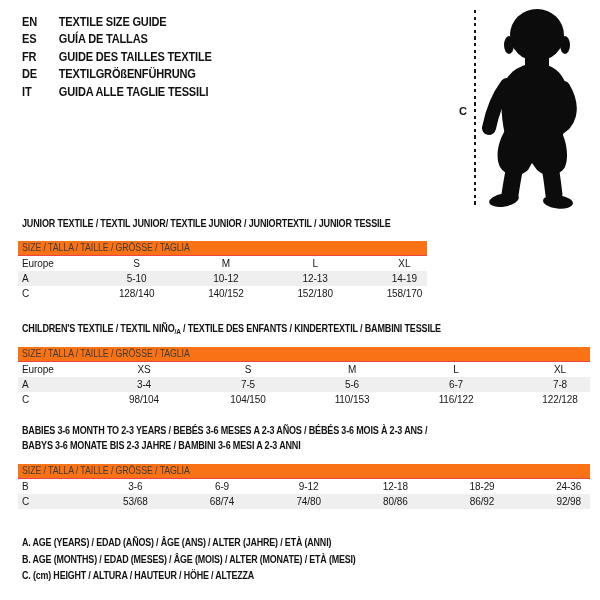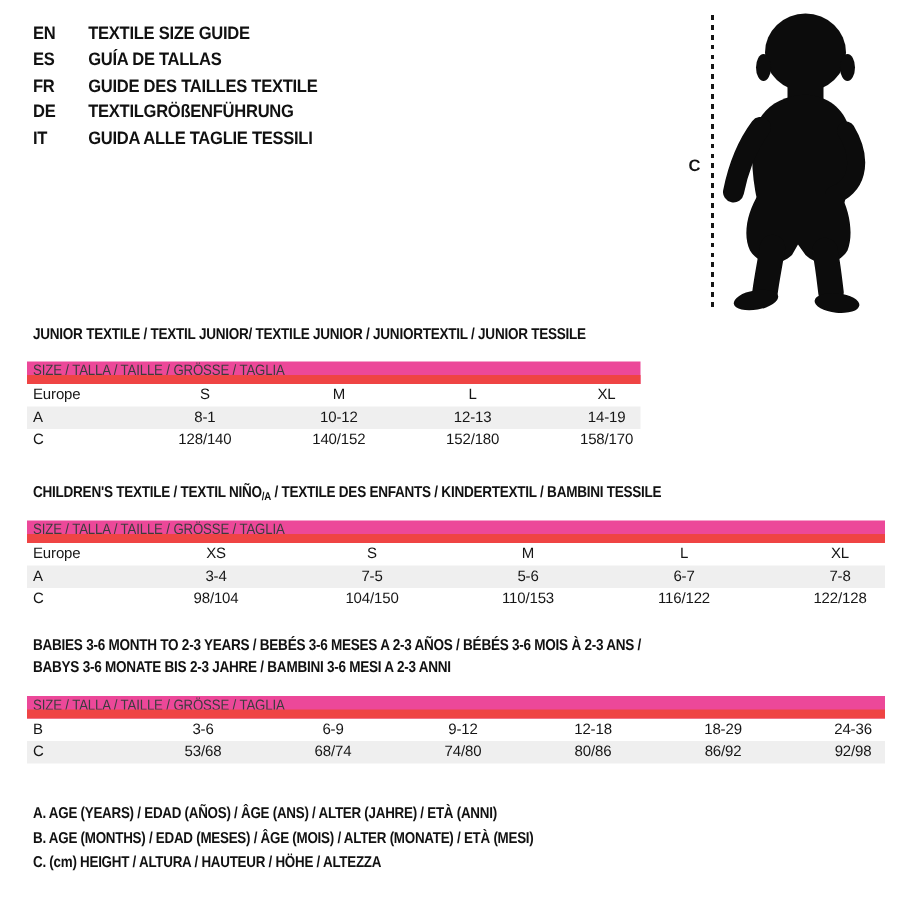--- a/index.html
+++ b/index.html
@@ -19,21 +19,21 @@
   .baby{position:absolute;left:482px;top:7px;}
 
   
   .heading{position:absolute;font-weight:bold;font-size:10.5px;letter-spacing:-.2px;
            white-space:nowrap;transform:scaleX(.86);transform-origin:0 0;line-height:15px;}
 
   
   .table{position:absolute;left:18px;}
   .w-junior{width:409px;}
   .w-full{width:572px;}
-  .size-bar{height:15px;line-height:14px;background:#ec4899;border-bottom:6px solid #ef4444;
+  .size-bar{height:15px;line-height:14px;background:#f97316;border-bottom:1px solid #ef4444;
             box-sizing:border-box;padding-left:4px;font-size:10px;color:#3c3c3c;overflow:hidden;}
   .cond{display:inline-block;transform:scaleX(.88);transform-origin:0 50%;white-space:nowrap;letter-spacing:-.1px;}
   .trow{display:flex;height:15px;align-items:center;font-size:10px;letter-spacing:-.1px;color:#161616;gap:44px;}
   .rows .trow:nth-child(even){background:#efefef;}
   .tcell{flex:1;text-align:center;}
   .tcell.lab{flex:0 0 52px;text-align:left;padding-left:4px;box-sizing:border-box;}
 
   
   .footnote{position:absolute;left:22px;font-weight:bold;font-size:10.5px;letter-spacing:-.2px;
             white-space:nowrap;transform:scaleX(.85);transform-origin:0 0;}
@@ -92,21 +92,21 @@
     <div class="rows">
         <div class="trow">
           <div class="tcell lab">Europe</div>
           <div class="tcell">S</div>
           <div class="tcell">M</div>
           <div class="tcell">L</div>
           <div class="tcell">XL</div>
         </div>
         <div class="trow">
           <div class="tcell lab">A</div>
-          <div class="tcell">8-1</div>
+          <div class="tcell">5-10</div>
           <div class="tcell">10-12</div>
           <div class="tcell">12-13</div>
           <div class="tcell">14-19</div>
         </div>
         <div class="trow">
           <div class="tcell lab">C</div>
           <div class="tcell">128/140</div>
           <div class="tcell">140/152</div>
           <div class="tcell">152/180</div>
           <div class="tcell">158/170</div>

